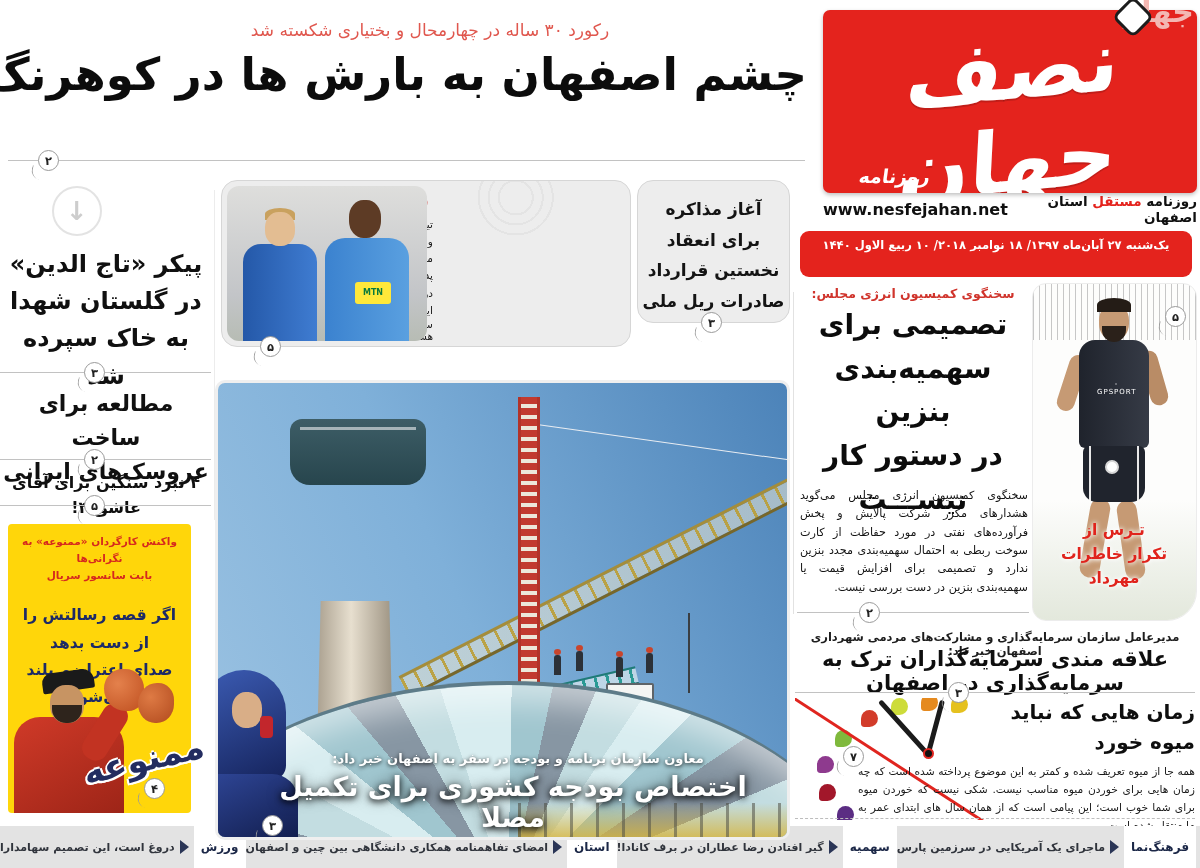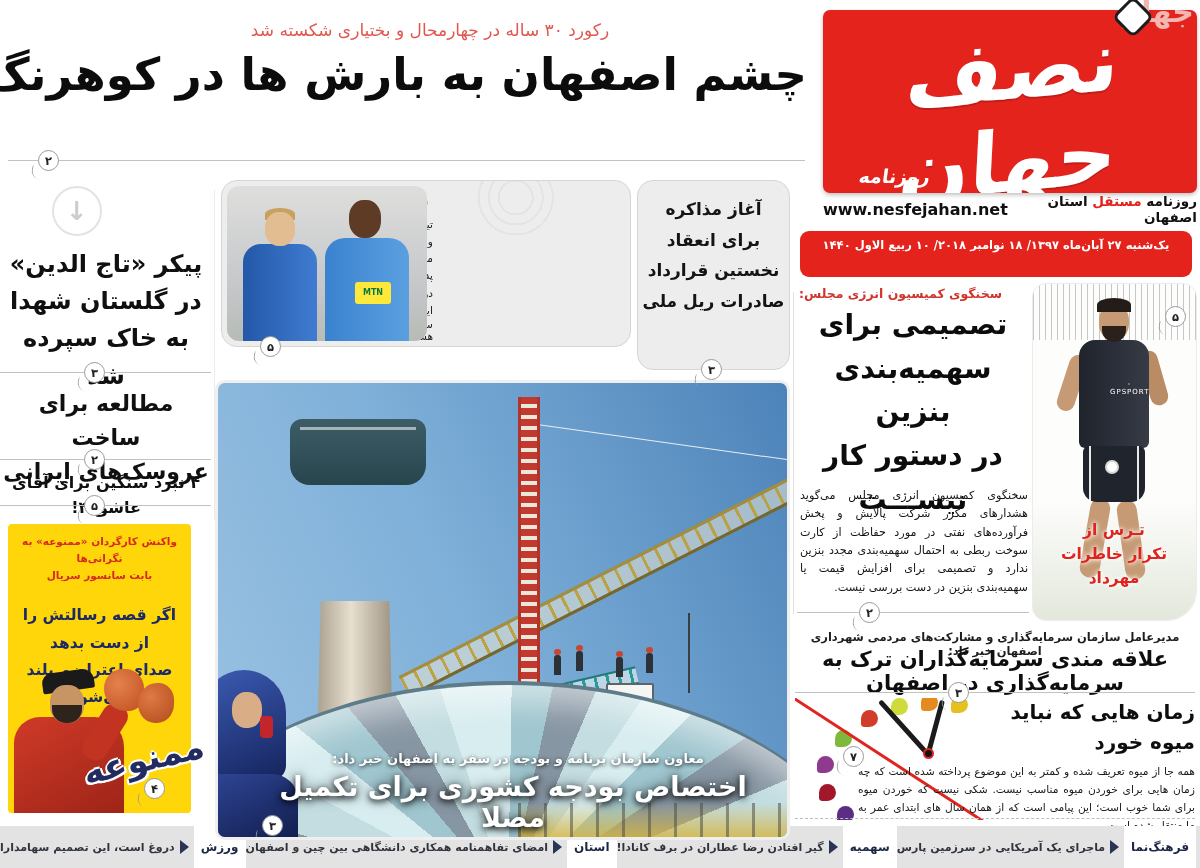--- a/index.html
+++ b/index.html
@@ -73,21 +73,21 @@
              background:linear-gradient(180deg,#dededc,#c3c5c8 70%,#b7bcb4); }
   .pl-head1 { position:absolute; left:38px; top:26px; width:30px; height:34px; background:#e3bd92; border-radius:45%; }
   .pl-hair1 { position:absolute; left:38px; top:22px; width:30px; height:12px; background:#c9a15e; border-radius:50% 50% 0 0; }
   .pl-tor1  { position:absolute; left:16px; top:58px; width:74px; height:100px; background:linear-gradient(90deg,#2458a8,#3f7cd1); border-radius:18px 18px 0 0; }
   .pl-head2 { position:absolute; left:122px; top:14px; width:32px; height:38px; background:#5d3b25; border-radius:45%; }
   .pl-tor2  { position:absolute; left:98px; top:52px; width:84px; height:108px; background:linear-gradient(90deg,#3b82cf,#5aa0e0); border-radius:20px 20px 0 0; }
   .pl-badge { position:absolute; left:128px; top:96px; width:36px; height:22px; background:#ffe83a; border-radius:3px;
              color:#0a7a3c; font-size:8px; font-weight:bold; text-align:center; line-height:22px; direction:ltr; }
 
   
-  .rail-box { left:637px; top:180px; width:153px; height:190px; background:#ededed; border:1.5px solid #d6d6d6; border-radius:16px; }
+  .rail-box { left:637px; top:180px; width:153px; height:143px; background:#ededed; border:1.5px solid #d6d6d6; border-radius:16px; }
   .rail-headline { margin-top:13px; text-align:center; color:#141414; font-size:17px; font-weight:bold; line-height:1.8; }
 
   
   .main-photo { left:215px; top:360px; width:575px; height:460px; border-radius:10px; overflow:hidden;
              border:3px solid #efefef; background:linear-gradient(245deg,#4c83b9,#7fb0d9 55%,#9cc3e2); z-index:1;margin-top:20px; }
   .tw-cap    { position:absolute; left:72px; top:36px; width:136px; height:66px; background:linear-gradient(180deg,#3d5d66,#27454d); border-radius:12px 12px 20px 20px; }
   .tw-cap::after { content:""; position:absolute; left:10px; top:8px; right:10px; height:3px; background:rgba(255,255,255,.55); }
   .tw-lat    { position:absolute; left:58px; top:98px; width:164px; height:122px;
              background:#93a0a8 repeating-linear-gradient(55deg, rgba(255,255,255,.5) 0 2px, transparent 2px 12px),
              repeating-linear-gradient(-55deg, rgba(60,70,78,.5) 0 2px, transparent 2px 12px);
@@ -120,37 +120,37 @@
   .w-face    { position:absolute; left:48px; top:22px; width:30px; height:36px; background:#d9ae87; border-radius:45%; }
   .w-mic     { position:absolute; left:76px; top:46px; width:13px; height:22px; background:#c2262c; border-radius:4px; }
   .w-body    { position:absolute; left:6px; top:104px; width:108px; height:72px; background:linear-gradient(155deg,#31499c,#101b49); border-radius:18px 26px 0 0; }
   .ph-kicker { position:absolute; left:60px; top:368px; width:480px; text-align:center; color:#fff; font-size:13px; font-weight:bold;
              text-shadow:0 1px 4px rgba(0,0,0,.9); }
   .ph-headline { position:absolute; left:30px; top:388px; width:530px; text-align:center; color:#fff; font-size:27px; font-weight:bold;
              text-shadow:0 2px 6px rgba(0,0,0,.95), 0 0 14px rgba(0,0,0,.6); }
 
   
   .rcol-divider { left:793px; top:292px; height:322px; border-left:1px solid #e2e2e2; }
-  .gas-kicker { left:799px; top:286px; width:228px; text-align:left; color:#d0342c; font-size:12.5px; font-weight:bold; }
+  .gas-kicker { left:799px; top:286px; width:228px; text-align:center; color:#d0342c; font-size:12.5px; font-weight:bold; }
   .gas-headline { left:797px; top:303px; width:232px; text-align:center; color:#0c0c0c; font-size:28px; font-weight:bold; line-height:1.56; }
   .gas-body { left:800px; top:487px; width:228px; color:#141414; font-size:11.2px; line-height:1.64; text-align:justify; }
 
   
   .runner { left:1032px; top:283px; width:165px; height:338px; background:#fdfdfc; border:1px solid #ececec;
             border-radius:14px 14px 30px 14px; overflow:hidden; }
   .run-hatch { position:absolute; left:0; right:0; top:0; height:56px;
             background:repeating-linear-gradient(90deg,#c7c7c7 0 1px, transparent 1px 6px); }
   .run-grass { position:absolute; left:0; right:0; bottom:0; height:120px; background:linear-gradient(180deg,rgba(255,255,255,0),#e3e8dc); }
   .run-head  { position:absolute; left:66px; top:20px; width:30px; height:36px; background:#c69a74; border-radius:45%; }
   .run-hair  { position:absolute; left:64px; top:14px; width:34px; height:14px; background:#241c16; border-radius:50% 50% 0 0; }
   .run-beard { position:absolute; left:69px; top:42px; width:24px; height:16px; background:#2b211a; border-radius:0 0 12px 12px; }
   .run-torso { position:absolute; left:46px; top:56px; width:70px; height:108px; background:linear-gradient(90deg,#1f232c,#363b46); border-radius:16px 16px 6px 6px; }
   .run-arm1  { position:absolute; left:30px; top:70px; width:18px; height:58px; background:#c69a74; border-radius:9px; transform:rotate(18deg); }
   .run-arm2  { position:absolute; left:112px; top:66px; width:18px; height:56px; background:#b98c66; border-radius:9px; transform:rotate(-16deg); }
-  .run-gps   { position:absolute; left:46px; top:96px; width:70px; text-align:center; color:#fff; font-size:7px; letter-spacing:1px; direction:ltr;padding-left:31px; }
+  .run-gps   { position:absolute; left:33px; top:96px; width:70px; text-align:center; color:#fff; font-size:7px; letter-spacing:1px; direction:ltr;padding-left:31px; }
   .run-badge { position:absolute; left:72px; top:176px; width:14px; height:14px; background:#fff; border-radius:50%; border:2px solid #d8d8d8; }
   .run-shorts{ position:absolute; left:50px; top:162px; width:62px; height:56px; background:#20242d; border-radius:6px 6px 14px 14px;
             background-image:linear-gradient(90deg, transparent 6px, #e8e8e8 6px 8px, transparent 8px calc(100% - 8px), #e8e8e8 calc(100% - 8px) calc(100% - 6px), transparent 0); }
   .run-leg   { position:absolute; width:20px; height:80px; background:#c69a74; border-radius:10px; }
   .run-text  { position:absolute; right:8px; top:234px; width:148px; text-align:center; color:#e0231c; font-size:15.5px; font-weight:bold;
             line-height:1.55; text-shadow:0 0 4px #fff,0 0 6px #fff; }
 
   
   .inv-kicker { left:795px; top:630px; width:400px; text-align:center; color:#1d1d1d; font-size:11.5px; font-weight:bold; }
   .inv-headline { left:795px; top:647px; width:400px; text-align:center; color:#0e0e0e; font-size:21px; font-weight:bold; }

